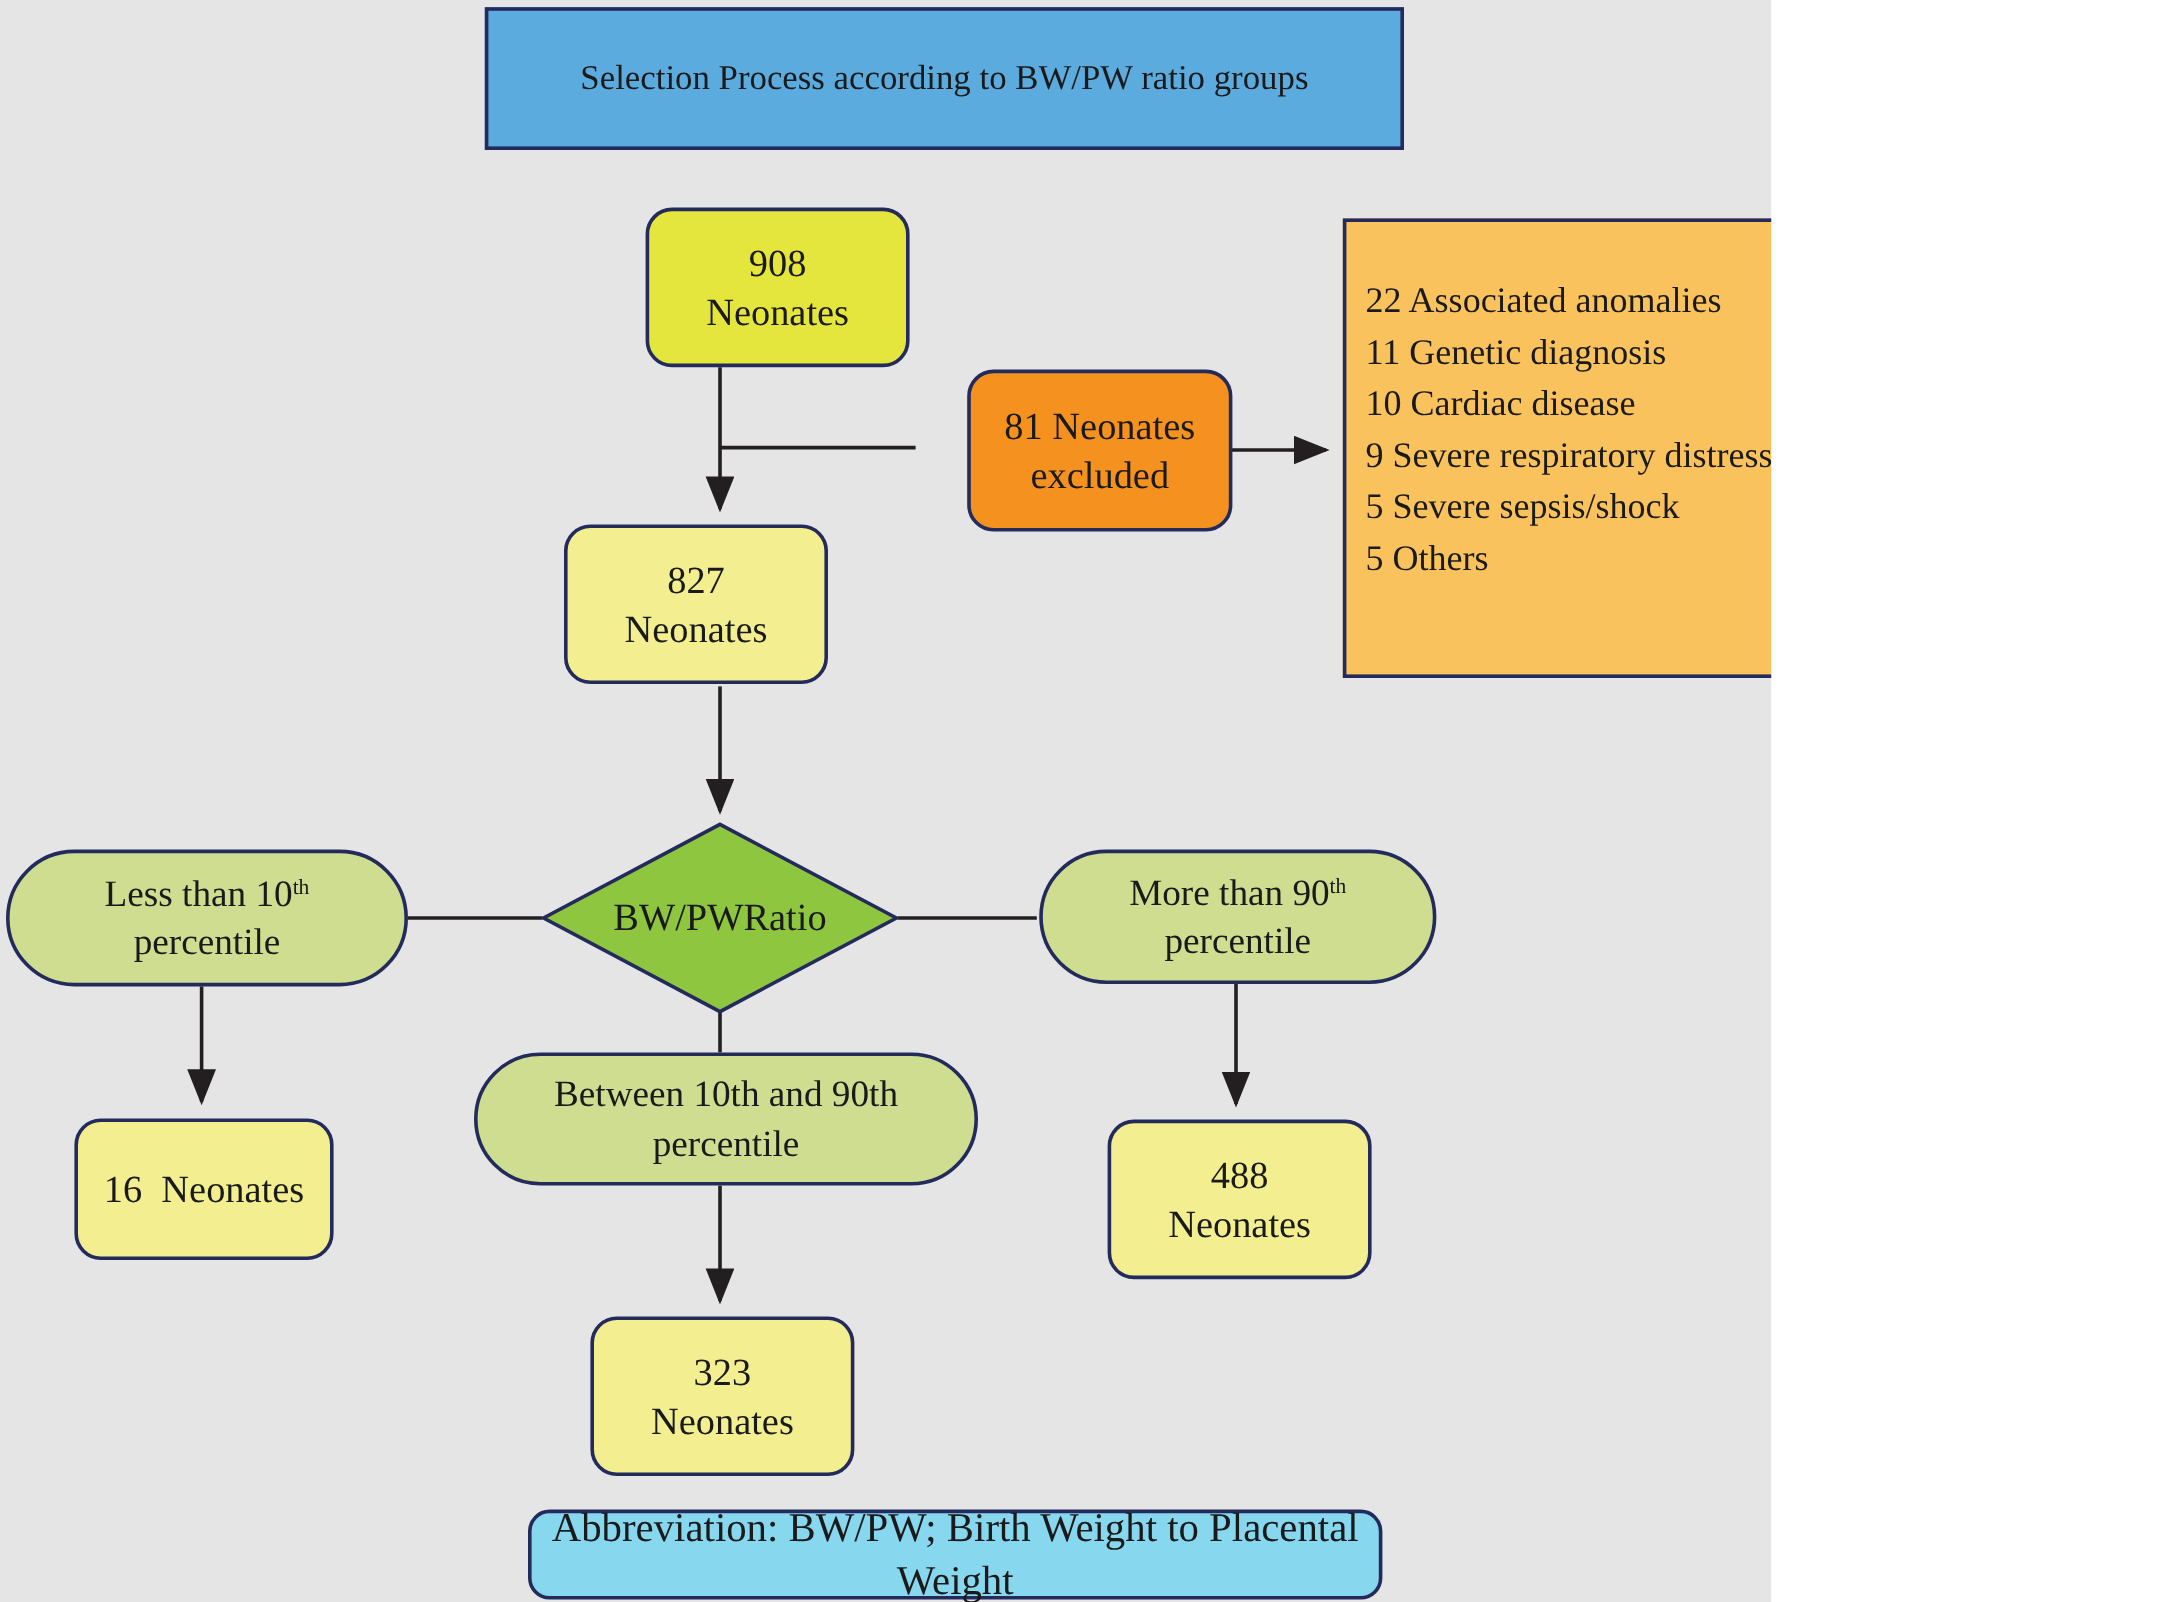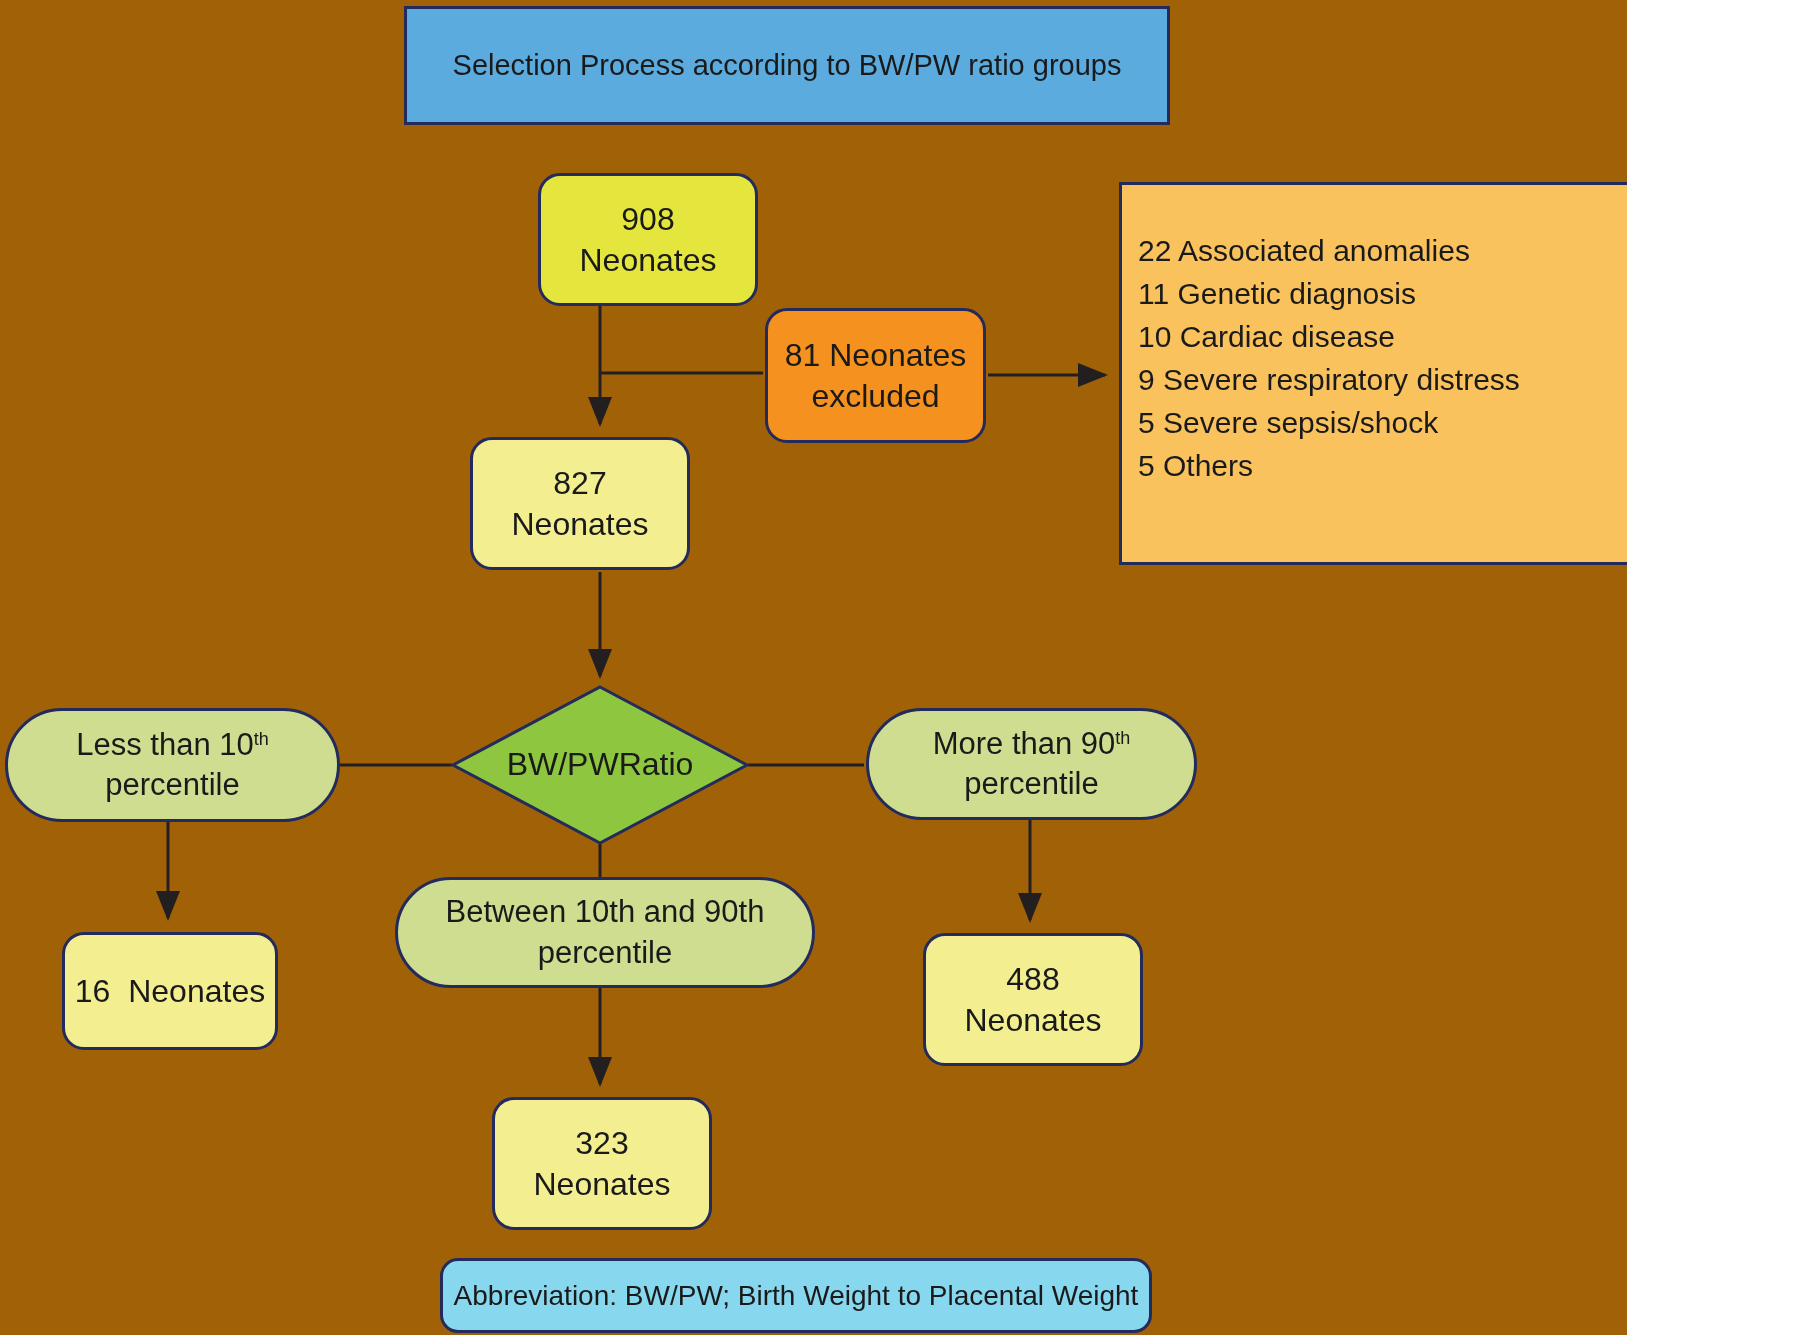--- a/index.html
+++ b/index.html
@@ -1,20 +1,20 @@
 <!DOCTYPE html>
 <html><head>
 <meta charset="utf-8">
 <style>
   html,body{margin:0;padding:0;background:#ffffff;}
   #canvas{
     position:relative;
-    width:1627px;height:1335px;
-    background:#a16207;
-    font-family:Liberation Sans, sans-serif;
+    width:1476px;height:1335px;
+    background:#e5e5e5;
+    font-family:Liberation Serif, serif;
     color:#1a1a1a;
     overflow:hidden;
   }
   #wires{position:absolute;left:0;top:0;width:1798px;height:1335px;}
   .node{
     position:absolute;box-sizing:border-box;
     border:3px solid #232a5c;
     display:flex;flex-direction:column;
     align-items:center;justify-content:center;
     text-align:center;
@@ -35,21 +35,21 @@
     align-items:flex-start;justify-content:flex-start;
     text-align:left;
     padding:44px 18px 0 16px;
     font-size:30px;line-height:43px;
   }
   .diamond-label{
     position:absolute;left:453px;top:687px;width:294px;height:156px;
     display:flex;align-items:center;justify-content:center;
     font-size:32px;line-height:1.3;text-align:center;
   }
-  .abbrev-box{font-size:28px;}
+  .abbrev-box{font-size:34px;}
   sup.th{font-size:0.58em;vertical-align:baseline;position:relative;top:-0.55em;}
   .pre-space{white-space:pre;}
 </style>
 </head>
 <body>
 
 <div id="canvas">
 
   <svg id="wires" viewBox="0 0 1798 1335" xmlns="http://www.w3.org/2000/svg">
     <defs>
@@ -74,21 +74,21 @@
 
   <div class="node fill-title title-box" style="left:404px;top:6px;width:766px;height:119px;">
     <span>Selection Process according to BW/PW ratio groups</span>
   </div>
 
   <div class="node rounded fill-bright-yellow" style="left:490px;top:173px;width:220px;height:133px;margin-left:48px;">
     <span>908</span>
     <span>Neonates</span>
   </div>
 
-  <div class="node rounded fill-orange" style="left:765px;top:308px;width:221px;height:135px;">
+  <div class="node rounded fill-orange" style="left:806px;top:308px;width:221px;height:135px;">
     <span>81 Neonates</span>
     <span>excluded</span>
   </div>
 
   <div class="node list-box fill-light-orange" style="left:1119px;top:182px;width:672px;height:383px;">
     <div>22 Associated anomalies</div>
     <div>11 Genetic diagnosis</div>
     <div>10 Cardiac disease</div>
     <div>9 Severe respiratory distress</div>
     <div>5 Severe sepsis/shock</div>

